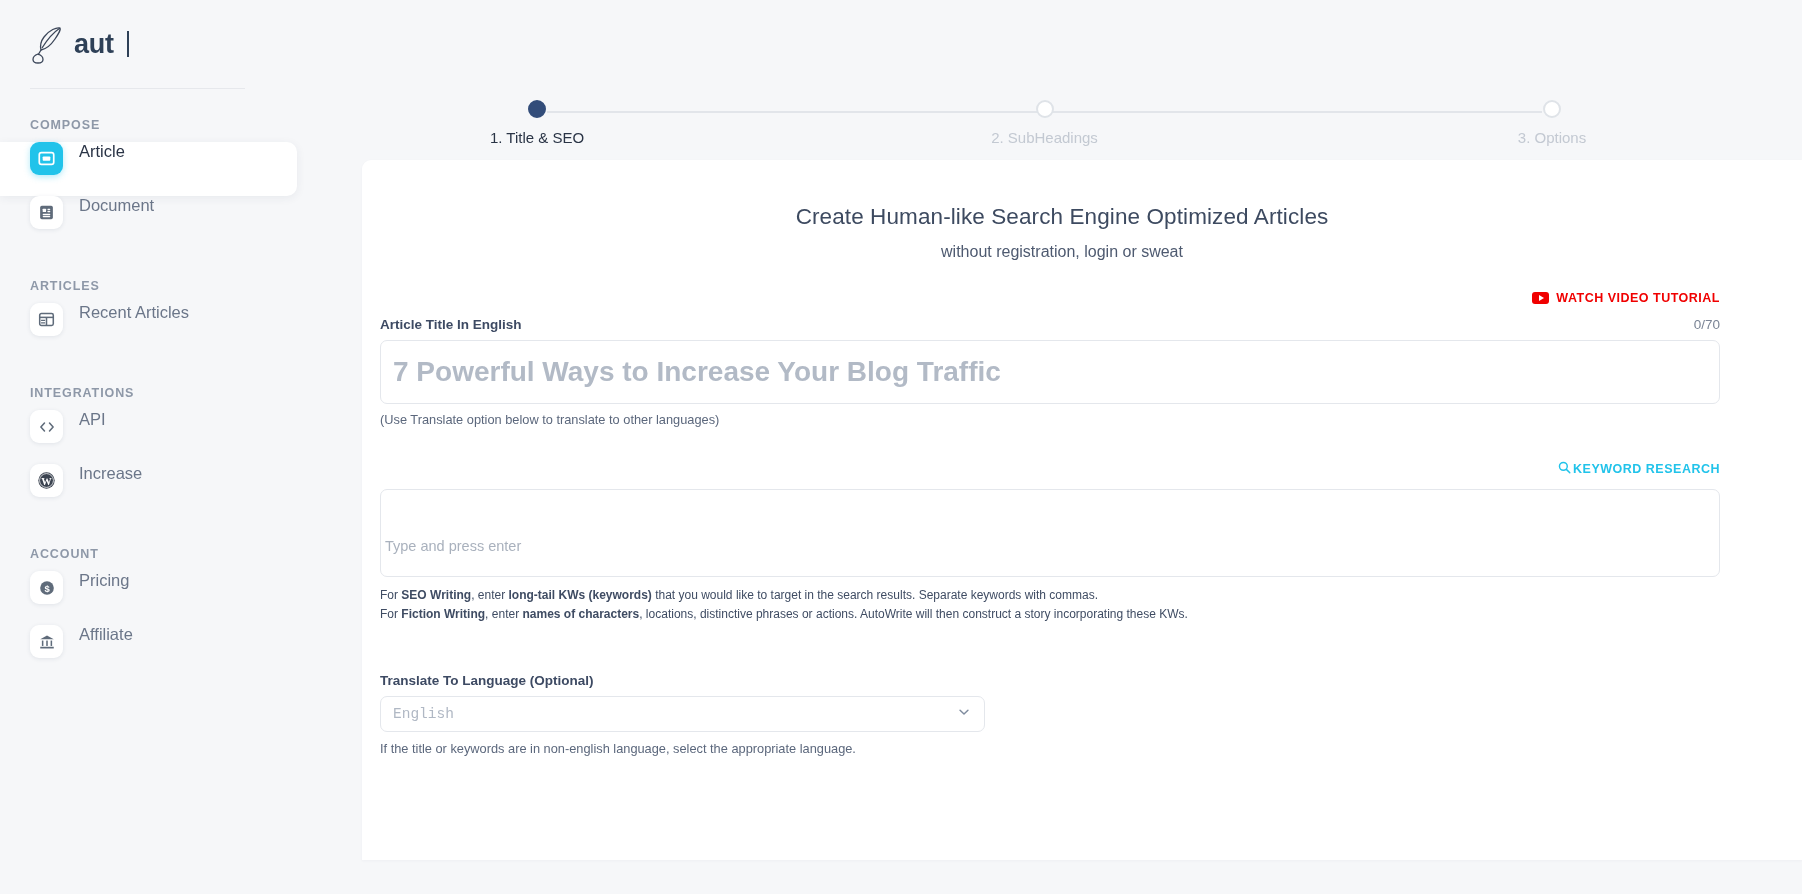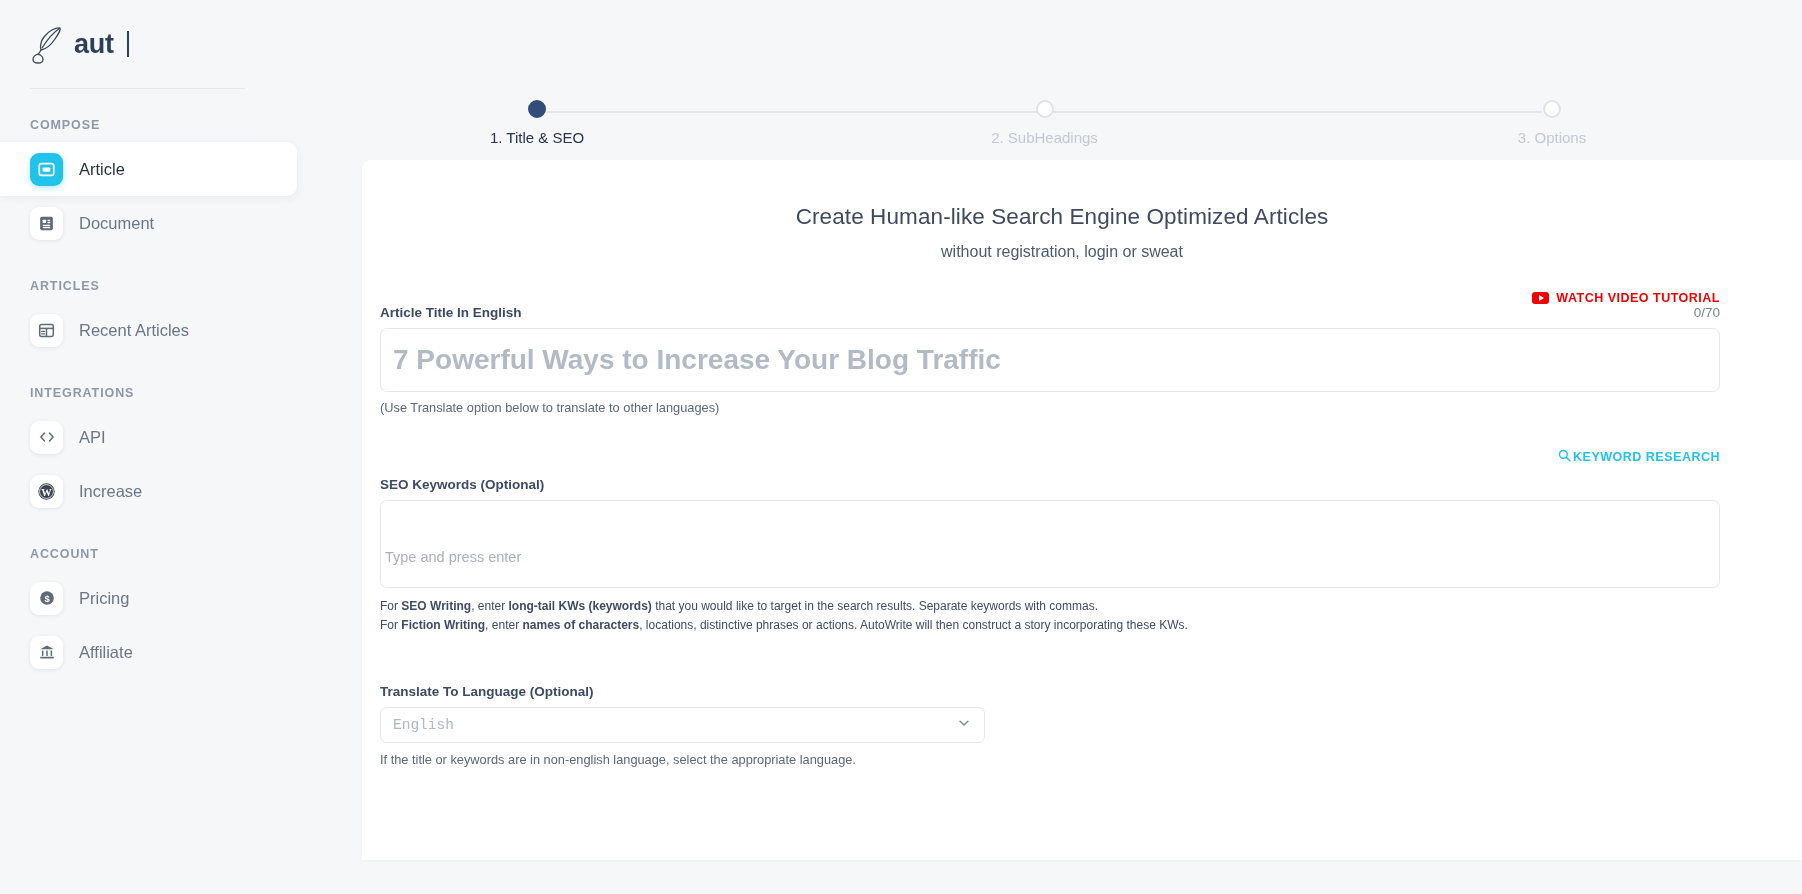--- a/index.html
+++ b/index.html
@@ -34,21 +34,21 @@
   .brand-divider {
     height: 1px; background: #e6e8ec;
     margin: 0 30px 0 30px; width: 215px;
   }
   .sect-label {
     font-size: 12.5px; font-weight: 700; letter-spacing: 0.9px;
     color: #8e98a8; text-transform: uppercase;
     padding: 0 0 0 30px; margin-top: 29px; margin-bottom: 10px;
   }
   .nav-item {
-    display: flex; align-items: center; gap: 16px;
+    display: flex; align-items: flex-start; gap: 16px;
     height: 54px; margin: 0 65px 0 0; padding-left: 30px;
     border-radius: 0 10px 10px 0; cursor: pointer;
     position: relative;
   }
   .nav-item.active {
     background: #ffffff;
     box-shadow: 0 2px 10px rgba(40,60,90,0.07);
   }
   .nav-icon {
     width: 33px; height: 33px; border-radius: 9px;
@@ -312,21 +312,21 @@
 
       <div class="row-right">
         <a class="video-link">
           <span class="yt-icon">
               <span class="tri"></span>
             </span>
           <span>Watch Video Tutorial</span>
         </a>
       </div>
 
-      <div class="field" style="">
+      <div class="field" style="margin-top:12px;">
         <div class="field-head">
           <span class="field-label">Article Title In English</span>
           <span class="field-count">0/70</span>
         </div>
         <div class="input-box">
           <input class="title-input" type="text" placeholder="7 Powerful Ways to Increase Your Blog Traffic" style="">
         </div>
         <div class="hint">(Use Translate option below to translate to other languages)</div>
       </div>
 
@@ -336,23 +336,20 @@
             <svg width="13" height="13" viewBox="0 0 16 16" fill="none">
               <circle cx="6.6" cy="6.6" r="4.8" stroke="#21c3ea" stroke-width="1.8"></circle>
               <path d="M10.3 10.3 L14.5 14.5" stroke="#21c3ea" stroke-width="1.8" stroke-linecap="round"></path>
             </svg>
           </span>
           <span>Keyword Research</span>
         </a>
       </div>
 
       <div class="field" style="margin-top:12px;">
-        <div class="field-head">
-          <span class="field-label">SEO Keywords (Optional)</span>
-        </div>
         <div class="input-box kw-box">
           <input class="kw-input" type="text" placeholder="Type and press enter" style="">
         </div>
         <div class="help">
           <div><span>For </span><b>SEO Writing</b><span>, enter </span><b>long-tail KWs (keywords)</b><span> that you would like to target in the search results. Separate keywords with commas.</span></div>
           <div><span>For </span><b>Fiction Writing</b><span>, enter </span><b>names of characters</b><span>, locations, distinctive phrases or actions. AutoWrite will then construct a story incorporating these KWs.</span></div>
         </div>
       </div>
 
       <div class="field mt-translate">

